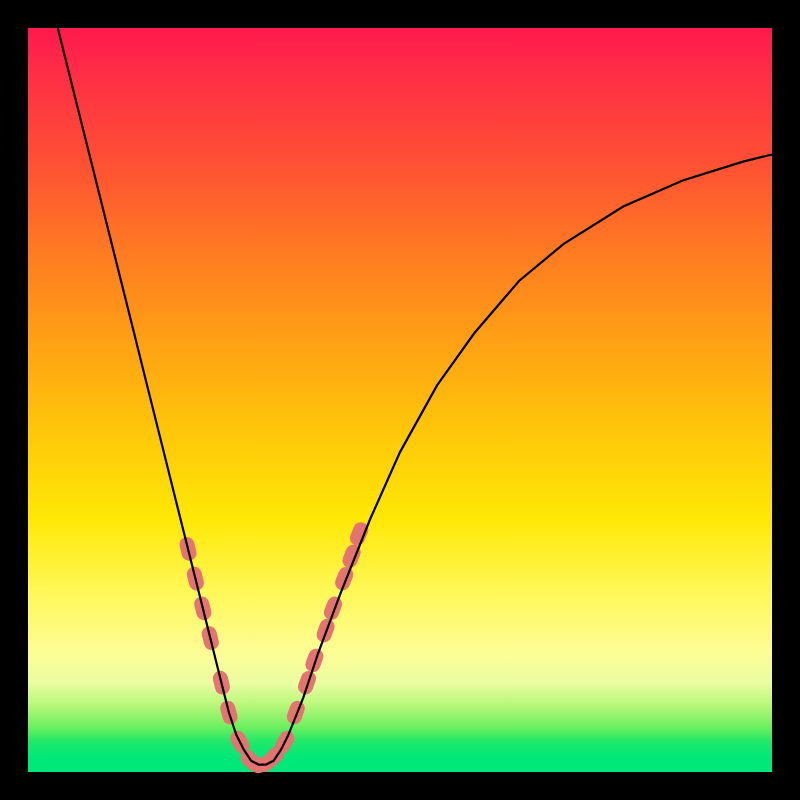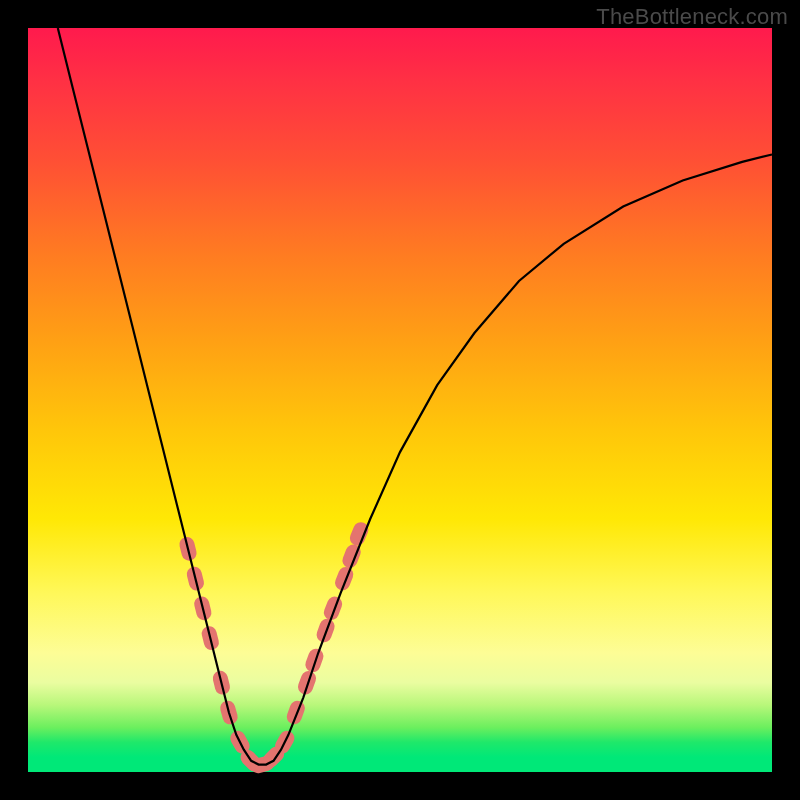--- a/index.html
+++ b/index.html
@@ -97,14 +97,13 @@
         <rect x="274.4" y="624.9" width="24.0" height="15.0" rx="7.5" ry="7.5" class="bead" transform="rotate(-70.3 286.4 632.4)"></rect>
         <rect x="285.6" y="595.1" width="24.0" height="15.0" rx="7.5" ry="7.5" class="bead" transform="rotate(-70.3 297.6 602.6)"></rect>
         <rect x="293.0" y="572.8" width="24.0" height="15.0" rx="7.5" ry="7.5" class="bead" transform="rotate(-68.7 305.0 580.3)"></rect>
         <rect x="304.2" y="543.1" width="24.0" height="15.0" rx="7.5" ry="7.5" class="bead" transform="rotate(-68.7 316.2 550.6)"></rect>
         <rect x="311.6" y="520.7" width="24.0" height="15.0" rx="7.5" ry="7.5" class="bead" transform="rotate(-68.7 323.6 528.2)"></rect>
         <rect x="319.1" y="498.4" width="24.0" height="15.0" rx="7.5" ry="7.5" class="bead" transform="rotate(-67.2 331.1 505.9)"></rect>
       </g>
     <path class="curve" d="M29.8 0.0 L44.6 59.5 L59.5 119.0 L74.4 178.6 L89.3 238.1 L104.2 297.6 L119.0 357.1 L133.9 416.6 L148.8 476.2 L163.7 535.7 L178.6 595.2 L193.4 654.7 L200.9 684.5 L208.3 706.8 L215.8 721.7 L223.2 732.8 L230.6 736.6 L238.1 736.6 L245.5 732.8 L253.0 721.7 L260.4 706.8 L275.3 669.6 L290.2 625.0 L312.5 565.4 L342.2 491.0 L372.0 424.1 L409.2 357.1 L446.4 305.0 L491.0 253.0 L535.7 215.8 L595.2 178.6 L654.7 152.5 L714.2 133.9 L744.0 126.5"></path>
   </svg>
 
-  <div class="watermark">TheBottleneck.com</div>
 </div>
 
 </body></html>

